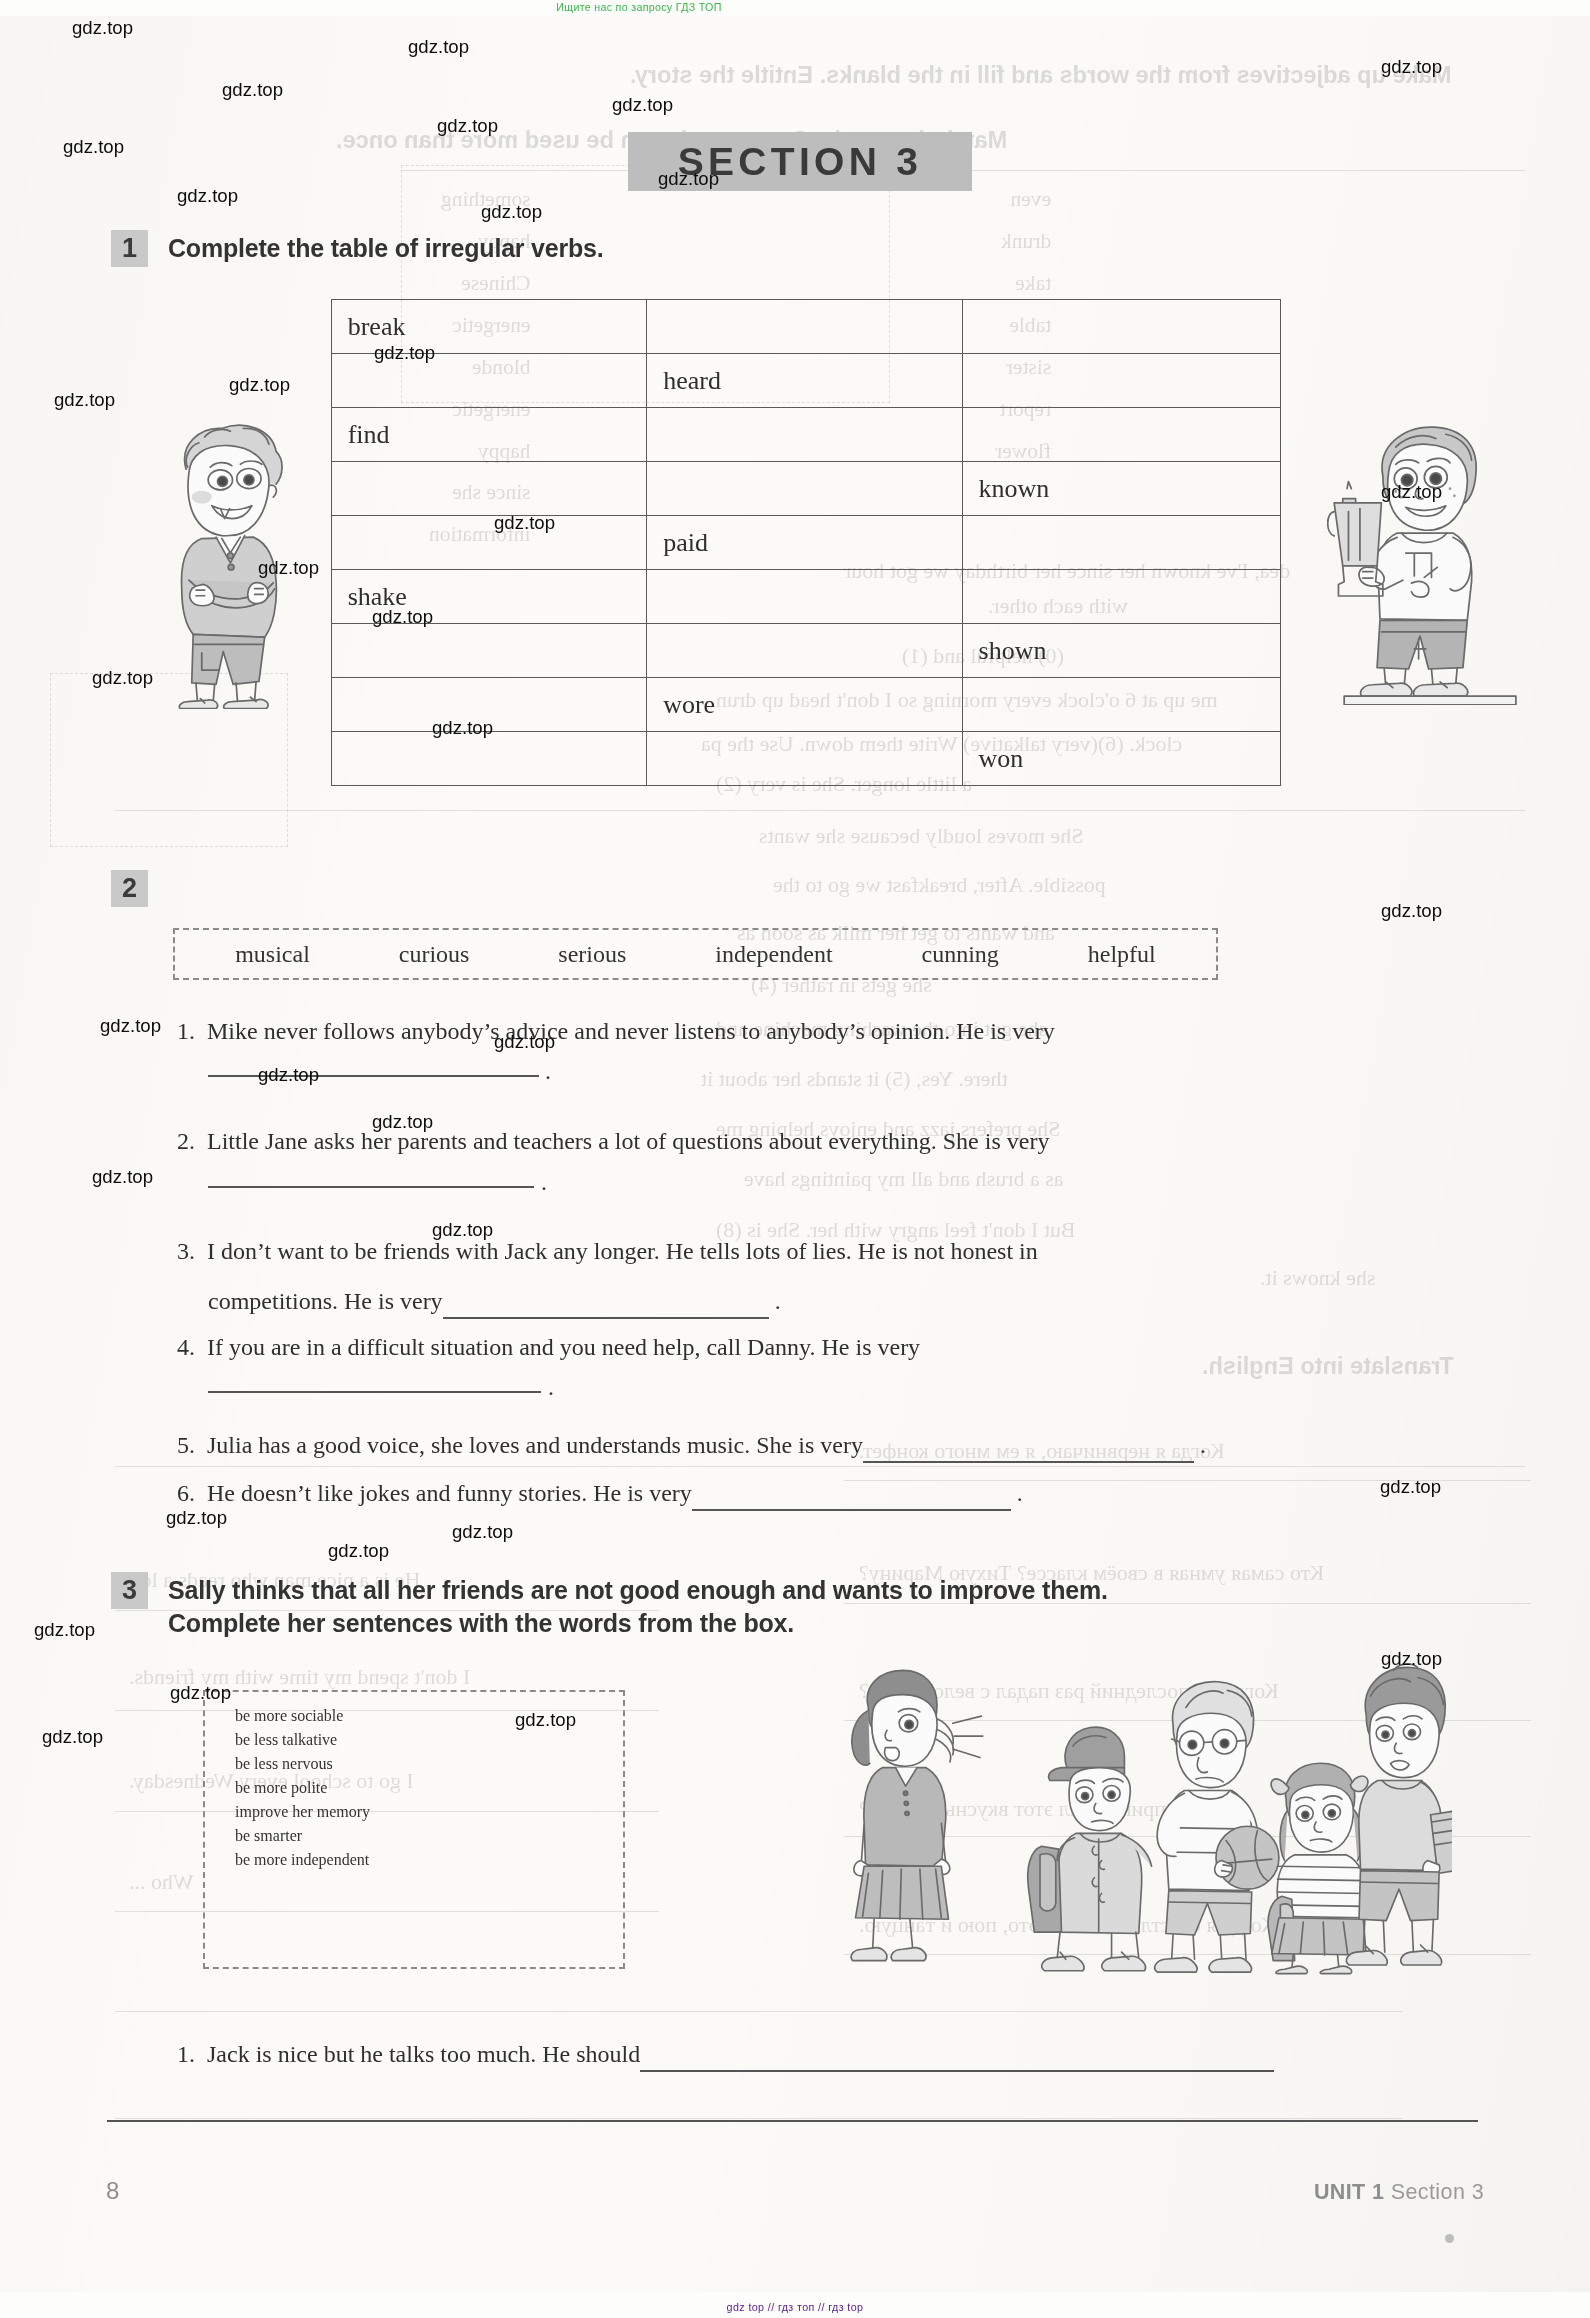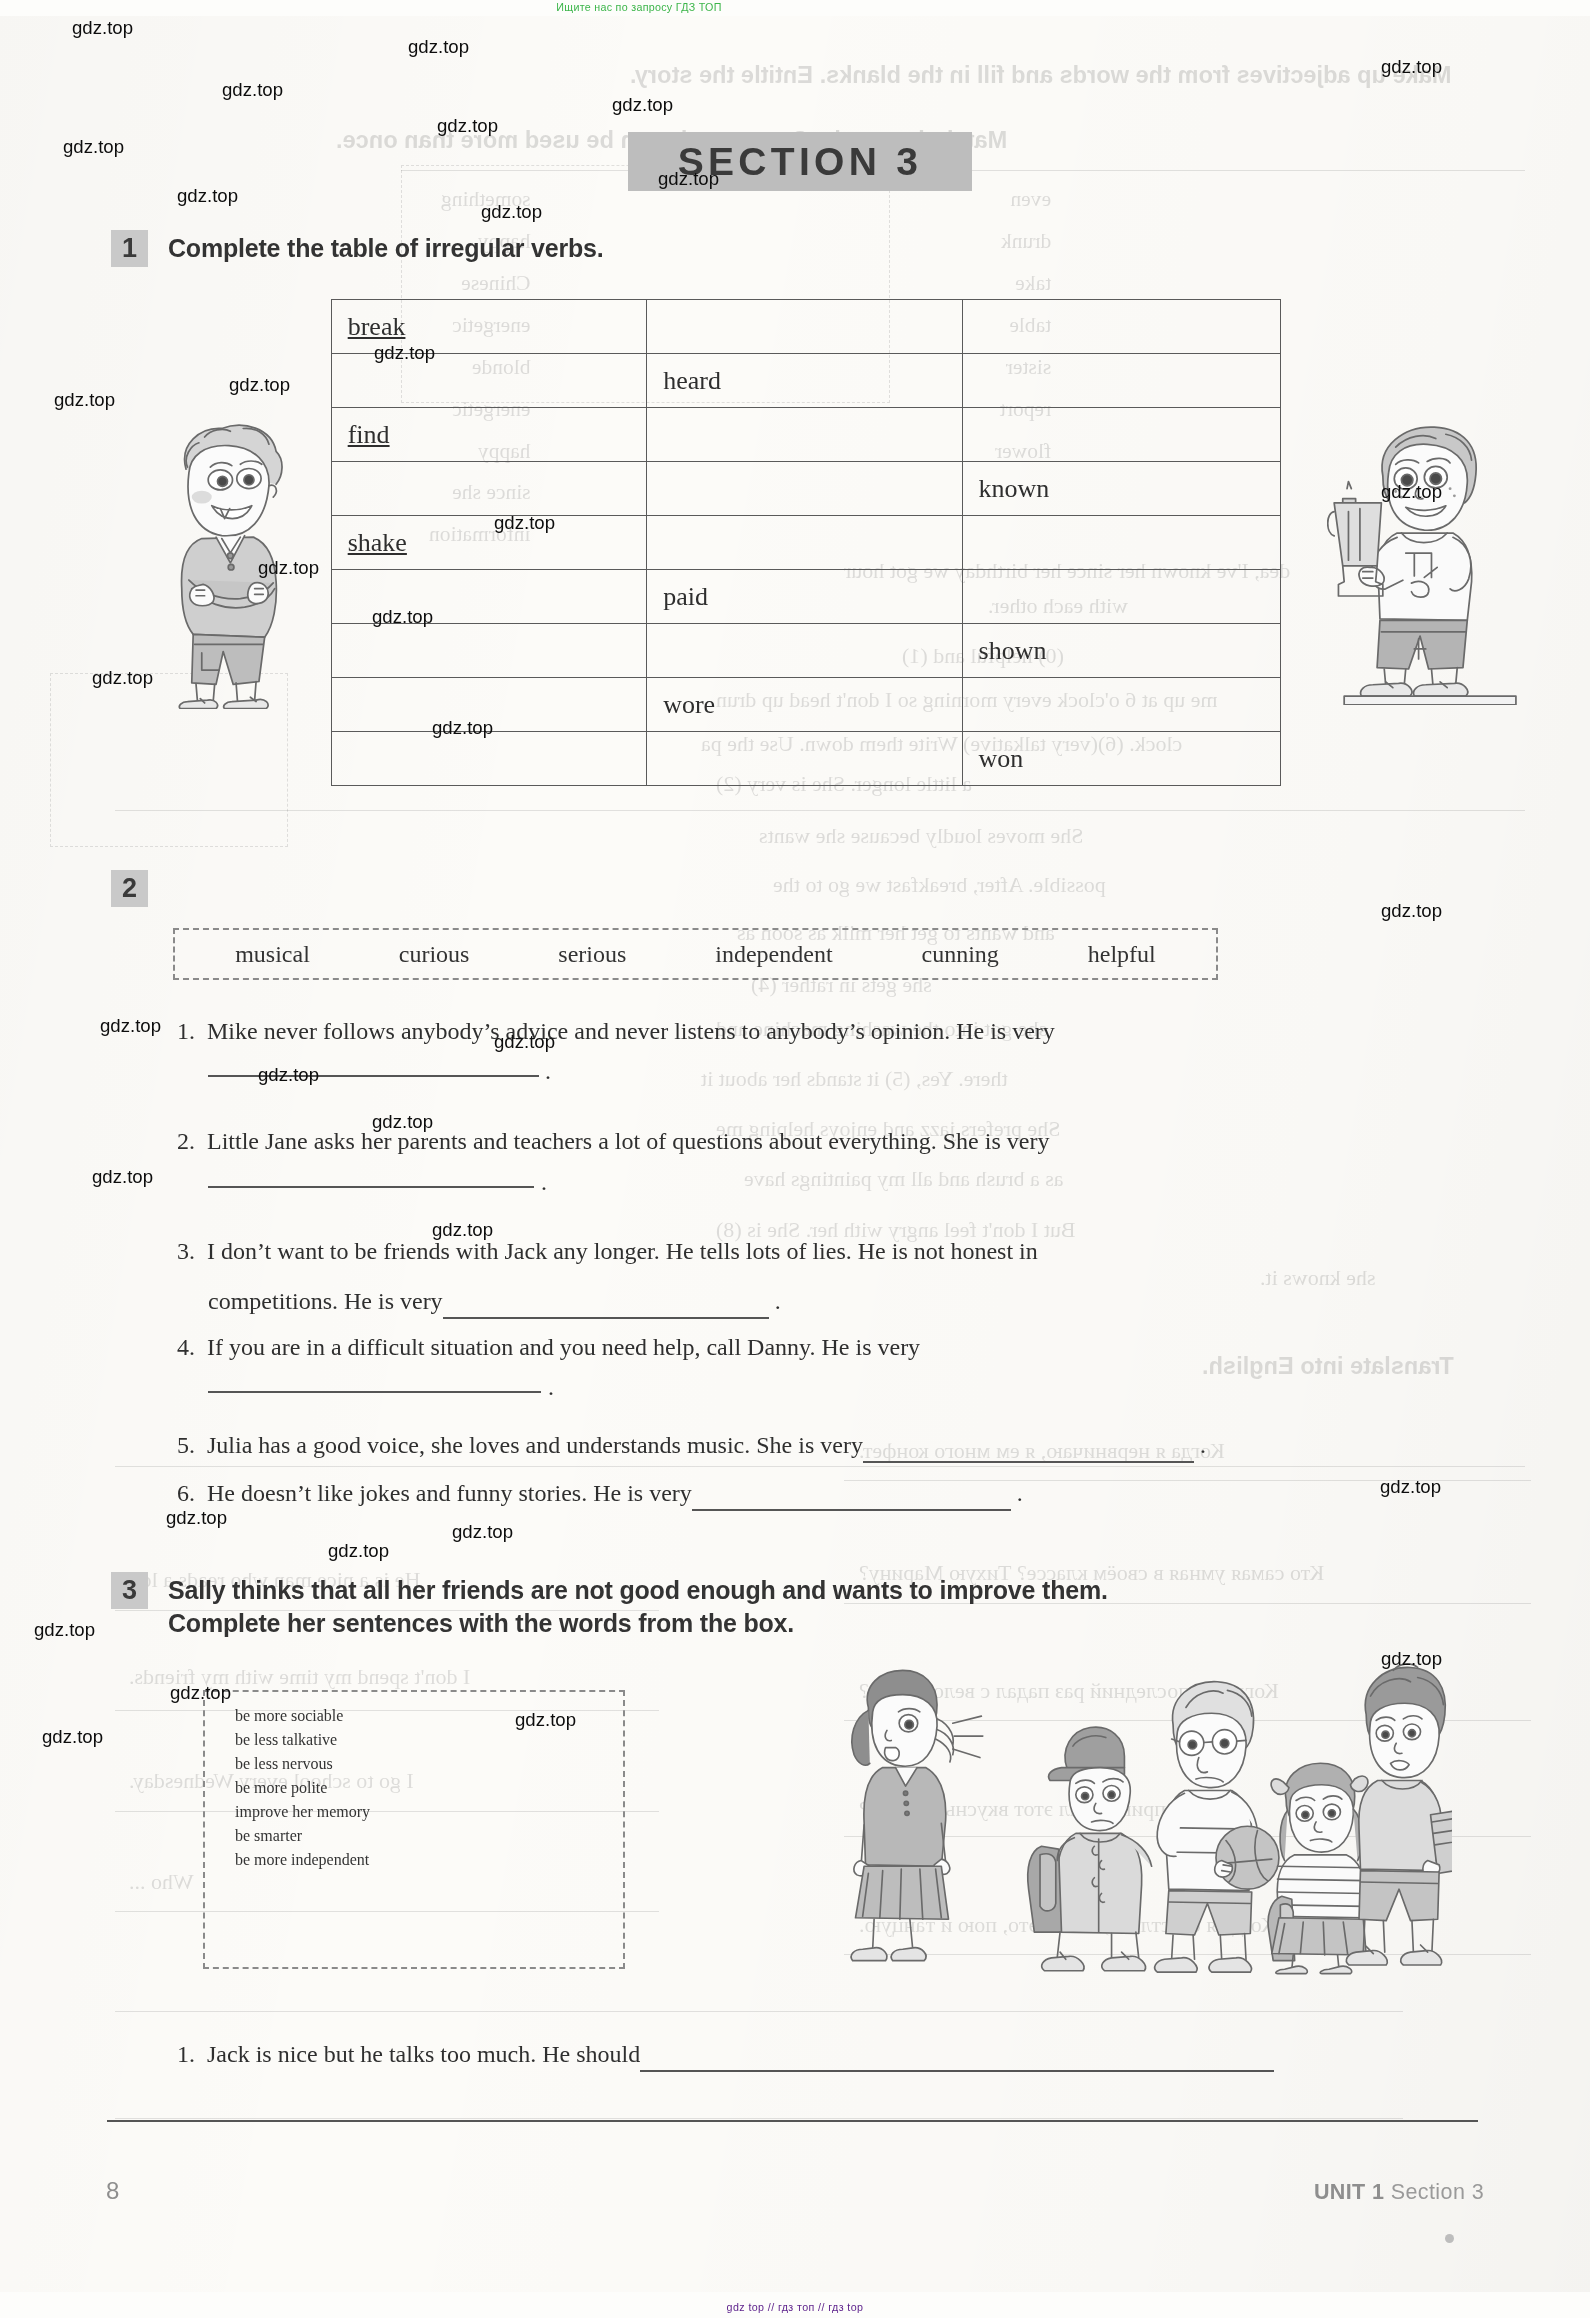--- a/index.html
+++ b/index.html
@@ -139,21 +139,21 @@
   }
   .verb-table td {
     border: 1.4px solid #5a5a5a;
     height: 53px;
     padding: 0 0 0 15.7px;
     font-family: "Liberation Serif", serif;
     font-size: 26px;
     color: #2e2e2e;
     vertical-align: middle;
   }
-  .verb-table td.c0 { width: 316px; text-decoration: underline; }
+  .verb-table td.c0 { width: 316px; }
   .verb-table td.c1 { width: 316px; }
   .verb-table td.c2 { width: 318px; }
 
   
   .word-box {
     position: absolute;
     border: 2.1px dashed #8a8a8a;
     box-sizing: border-box;
   }
   .word-box .row {
@@ -428,27 +428,27 @@
         <td class="c0">find</td>
         <td class="c1"></td>
         <td class="c2"></td>
       </tr>
       <tr>
         <td class="c0"></td>
         <td class="c1"></td>
         <td class="c2">known</td>
       </tr>
       <tr>
+        <td class="c0"></td>
+        <td class="c1">paid</td>
+        <td class="c2"></td>
+      </tr>
+      <tr>
         <td class="c0">shake</td>
         <td class="c1"></td>
-        <td class="c2"></td>
-      </tr>
-      <tr>
-        <td class="c0"></td>
-        <td class="c1">paid</td>
         <td class="c2"></td>
       </tr>
       <tr>
         <td class="c0"></td>
         <td class="c1"></td>
         <td class="c2">shown</td>
       </tr>
       <tr>
         <td class="c0"></td>
         <td class="c1">wore</td>

